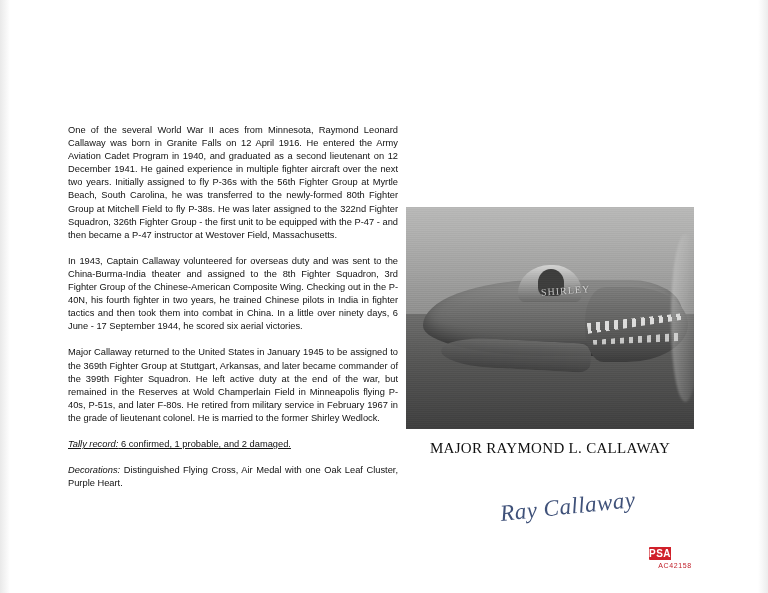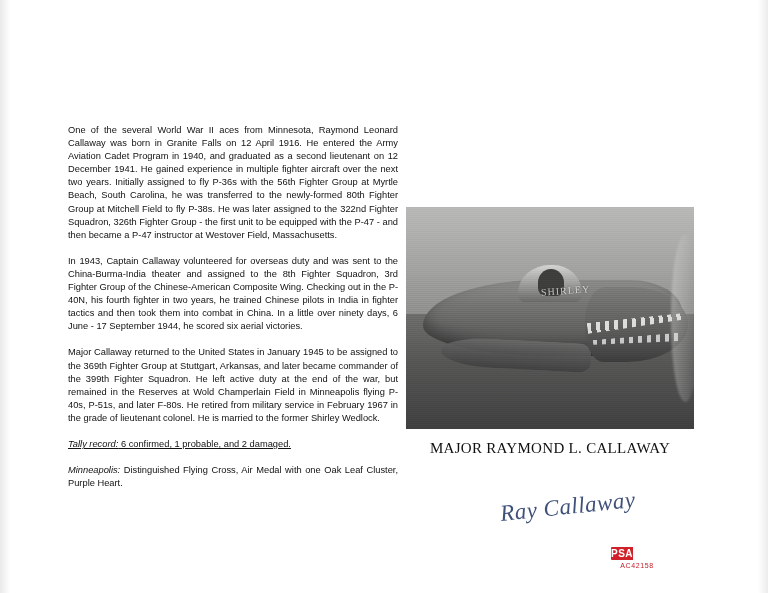--- a/index.html
+++ b/index.html
@@ -221,21 +221,21 @@
     font-size: 23px;
     color: #2b3f6b;
     transform: rotate(-6deg);
     letter-spacing: 0.5px;
     opacity: 0.9;
   }
 
   
   .psa-stamp {
     position: absolute;
-    left: 611px;
+    left: 649px;
     top: 547px;
     width: 52px;
     text-align: center;
   }
   .psa-logo {
     display: flex;
     height: 13px;
     width: 52px;
     font-family: "Liberation Sans", sans-serif;
     font-weight: bold;
@@ -270,21 +270,21 @@
 </head>
 <body>
 
 <div class="page">
 
   <div class="text-col">
     <p>One of the several World War II aces from Minnesota, Raymond Leonard Callaway was born in Granite Falls on 12 April 1916. He entered the Army Aviation Cadet Program in 1940, and graduated as a second lieutenant on 12 December 1941. He gained experience in multiple fighter aircraft over the next two years. Initially assigned to fly P-36s with the 56th Fighter Group at Myrtle Beach, South Carolina, he was transferred to the newly-formed 80th Fighter Group at Mitchell Field to fly P-38s. He was later assigned to the 322nd Fighter Squadron, 326th Fighter Group - the first unit to be equipped with the P-47 - and then became a P-47 instructor at Westover Field, Massachusetts.</p>
     <p>In 1943, Captain Callaway volunteered for overseas duty and was sent to the China-Burma-India theater and assigned to the 8th Fighter Squadron, 3rd Fighter Group of the Chinese-American Composite Wing. Checking out in the P-40N, his fourth fighter in two years, he trained Chinese pilots in India in fighter tactics and then took them into combat in China. In a little over ninety days, 6 June - 17 September 1944, he scored six aerial victories.</p>
     <p>Major Callaway returned to the United States in January 1945 to be assigned to the 369th Fighter Group at Stuttgart, Arkansas, and later became commander of the 399th Fighter Squadron. He left active duty at the end of the war, but remained in the Reserves at Wold Champerlain Field in Minneapolis flying P-40s, P-51s, and later F-80s. He retired from military service in February 1967 in the grade of lieutenant colonel. He is married to the former Shirley Wedlock.</p>
     <p class="tally"><em class="ital-lead">Tally record:</em><span> 6 confirmed, 1 probable, and 2 damaged.</span></p>
-    <p class="decor"><em class="ital-lead">Minneapolis:</em><span> Distinguished Flying Cross, Air Medal with one Oak Leaf Cluster, Purple Heart.</span></p>
+    <p class="decor"><em class="ital-lead">Decorations:</em><span> Distinguished Flying Cross, Air Medal with one Oak Leaf Cluster, Purple Heart.</span></p>
   </div>
 
   <div class="photo-wrap">
     <div class="photo">
       <div class="sky"></div>
       <div class="ground"></div>
       <div class="fuselage"></div>
       <div class="wing"></div>
       <div class="nose"></div>
       <div class="teeth"></div>

